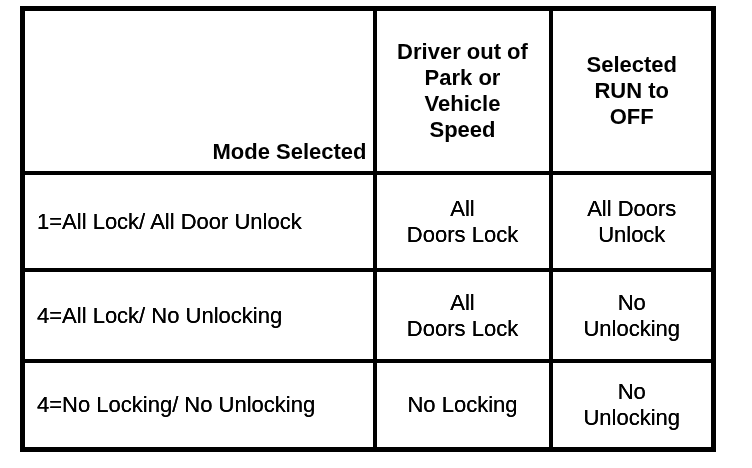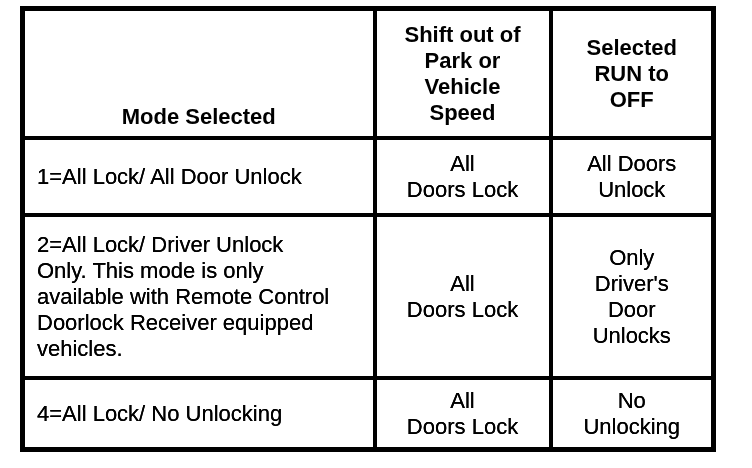--- a/index.html
+++ b/index.html
@@ -46,21 +46,21 @@
   }
   td {
     font-weight: normal;
     text-shadow: 0 0 0.6px #000; 
   }
   .col-mode  { width: 352px; }
   .col-shift { width: 176px; }
   .col-ign   { width: 163px; }
 
   .th-mode {
-    text-align: center;
+    text-align: right;
     vertical-align: bottom;
     padding-bottom: 6px;
   }
   .th-center {
     text-align: center;
     vertical-align: middle;
   }
   .mode-cell {
     text-align: left;
     vertical-align: middle;
@@ -83,54 +83,47 @@
 <div class="page">
   <table class="lock-table">
     <colgroup>
       <col class="col-mode">
       <col class="col-shift">
       <col class="col-ign">
     </colgroup>
     <tbody>
       <tr class="row-header">
         <th class="th-mode">Mode Selected</th>
-        <th class="th-center">Shift out of
+        <th class="th-center">Driver out of
 Park or
 Vehicle
 Speed</th>
         <th class="th-center">Selected
 RUN to
 OFF</th>
       </tr>
 
       <tr class="row-1">
         <td class="mode-cell">1=All Lock/ All Door Unlock</td>
         <td class="center-cell">All
 Doors Lock</td>
         <td class="center-cell">All Doors
 Unlock</td>
       </tr>
 
-      <tr class="row-2">
-        <td class="mode-cell">2=All Lock/ Driver Unlock
-Only. This mode is only
-available with Remote Control
-Doorlock Receiver equipped
-vehicles.</td>
-        <td class="center-cell">All
-Doors Lock</td>
-        <td class="center-cell">Only
-Driver's
-Door
-Unlocks</td>
-      </tr>
 
       <tr class="row-3">
         <td class="mode-cell">4=All Lock/ No Unlocking</td>
         <td class="center-cell">All
 Doors Lock</td>
         <td class="center-cell">No
 Unlocking</td>
       </tr>
 
+      <tr class="row-4">
+        <td class="mode-cell">4=No Locking/ No Unlocking</td>
+        <td class="center-cell">No Locking</td>
+        <td class="center-cell">No
+Unlocking</td>
+      </tr>
     </tbody>
   </table>
 </div>
 
 </body></html>

